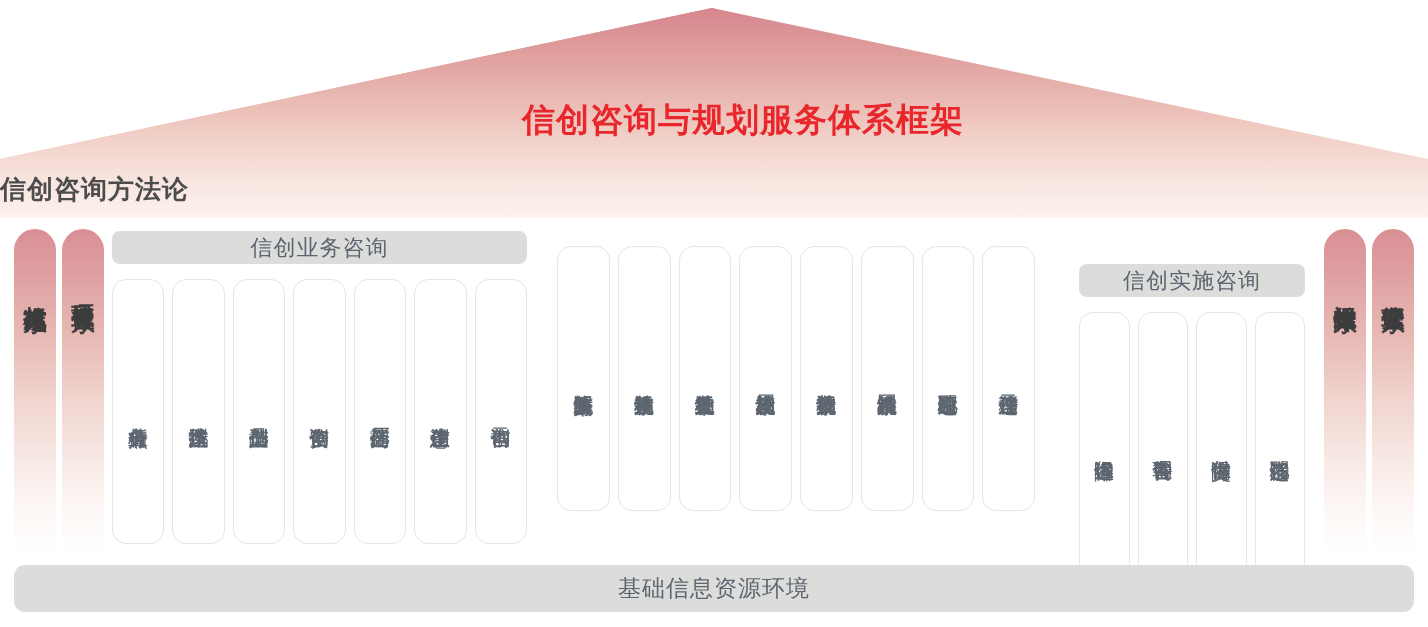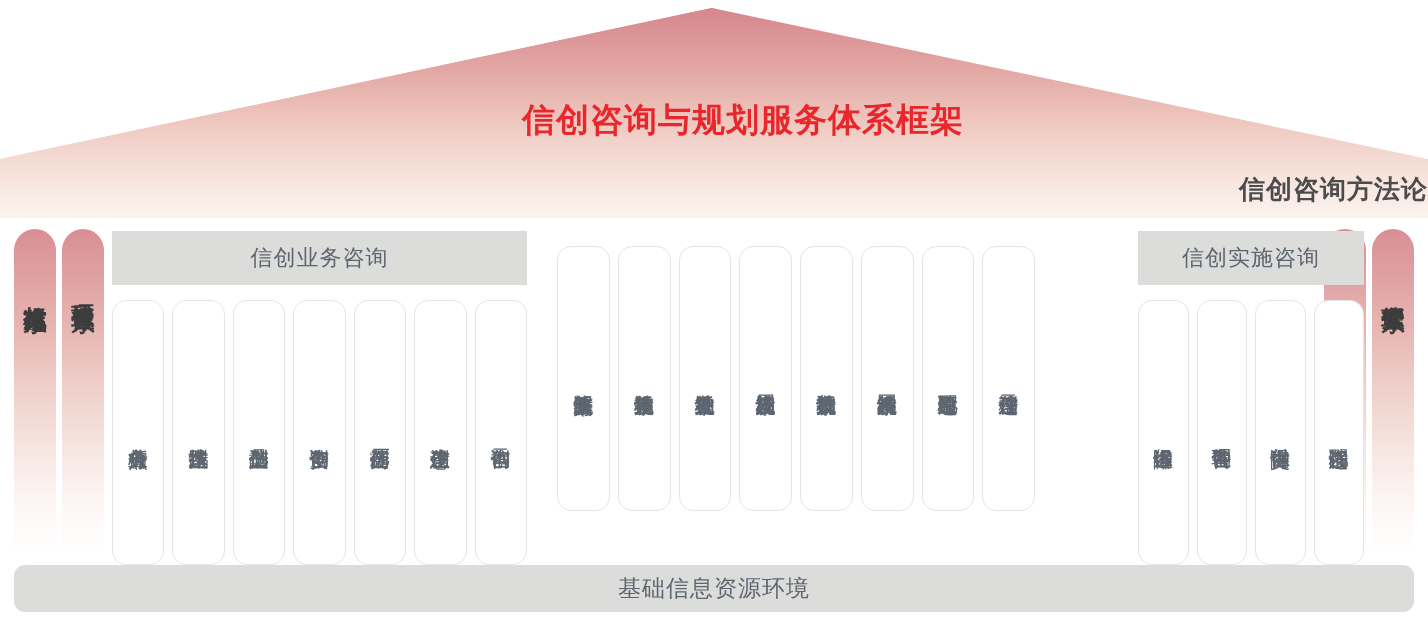--- a/index.html
+++ b/index.html
@@ -44,21 +44,21 @@
     letter-spacing: 1px;
     color: #e8262b;
     white-space: nowrap;
     margin-left: 29px;
   }
   .title-sub {
     position: absolute;
     left: 0;
     top: 172px;
     width: 1428px;
-    text-align: right;
+    text-align: left;
     font-size: 26px;
     font-weight: bold;
     letter-spacing: 1px;
     color: #4c4c4c;
     white-space: nowrap;
   }
 
   
   .pillar {
     position: absolute;
@@ -92,23 +92,23 @@
   .pillar-l2 { left: 62px; }
   .pillar-r1 { left: 1324px; }
   .pillar-r2 { left: 1372px; }
 
   
   .group {
     position: absolute;
     top: 231px;
   }
   .group-header {
-    height: 54px;
+    height: 33px;
     background: #dcdcda;
-    border-radius: 0;
+    border-radius: 8px;
     display: flex;
     align-items: center;
     justify-content: center;
     font-size: 22px;
     color: #5d6670;
     letter-spacing: 1px;
   }
   .group-cards {
     margin-top: 15px;
     display: flex;
@@ -130,21 +130,21 @@
     text-orientation: upright;
     font-size: 20px;
     line-height: 1.13;
     color: #5d6670;
     letter-spacing: 0px;
     text-align: center;
   }
 
   .group-biz  { left: 112px;  width: 415px; }
   .group-tech { left: 557px;  width: 478px; }
-  .group-impl { left: 1138px; width: 226px; }
+  .group-impl { left: 1079px; width: 226px; margin-top: 33px; }
 
   
   .base {
     position: absolute;
     left: 14px;
     top: 565px;
     width: 1400px;
     height: 47px;
     background: #dcdcda;
     border-radius: 11px;

